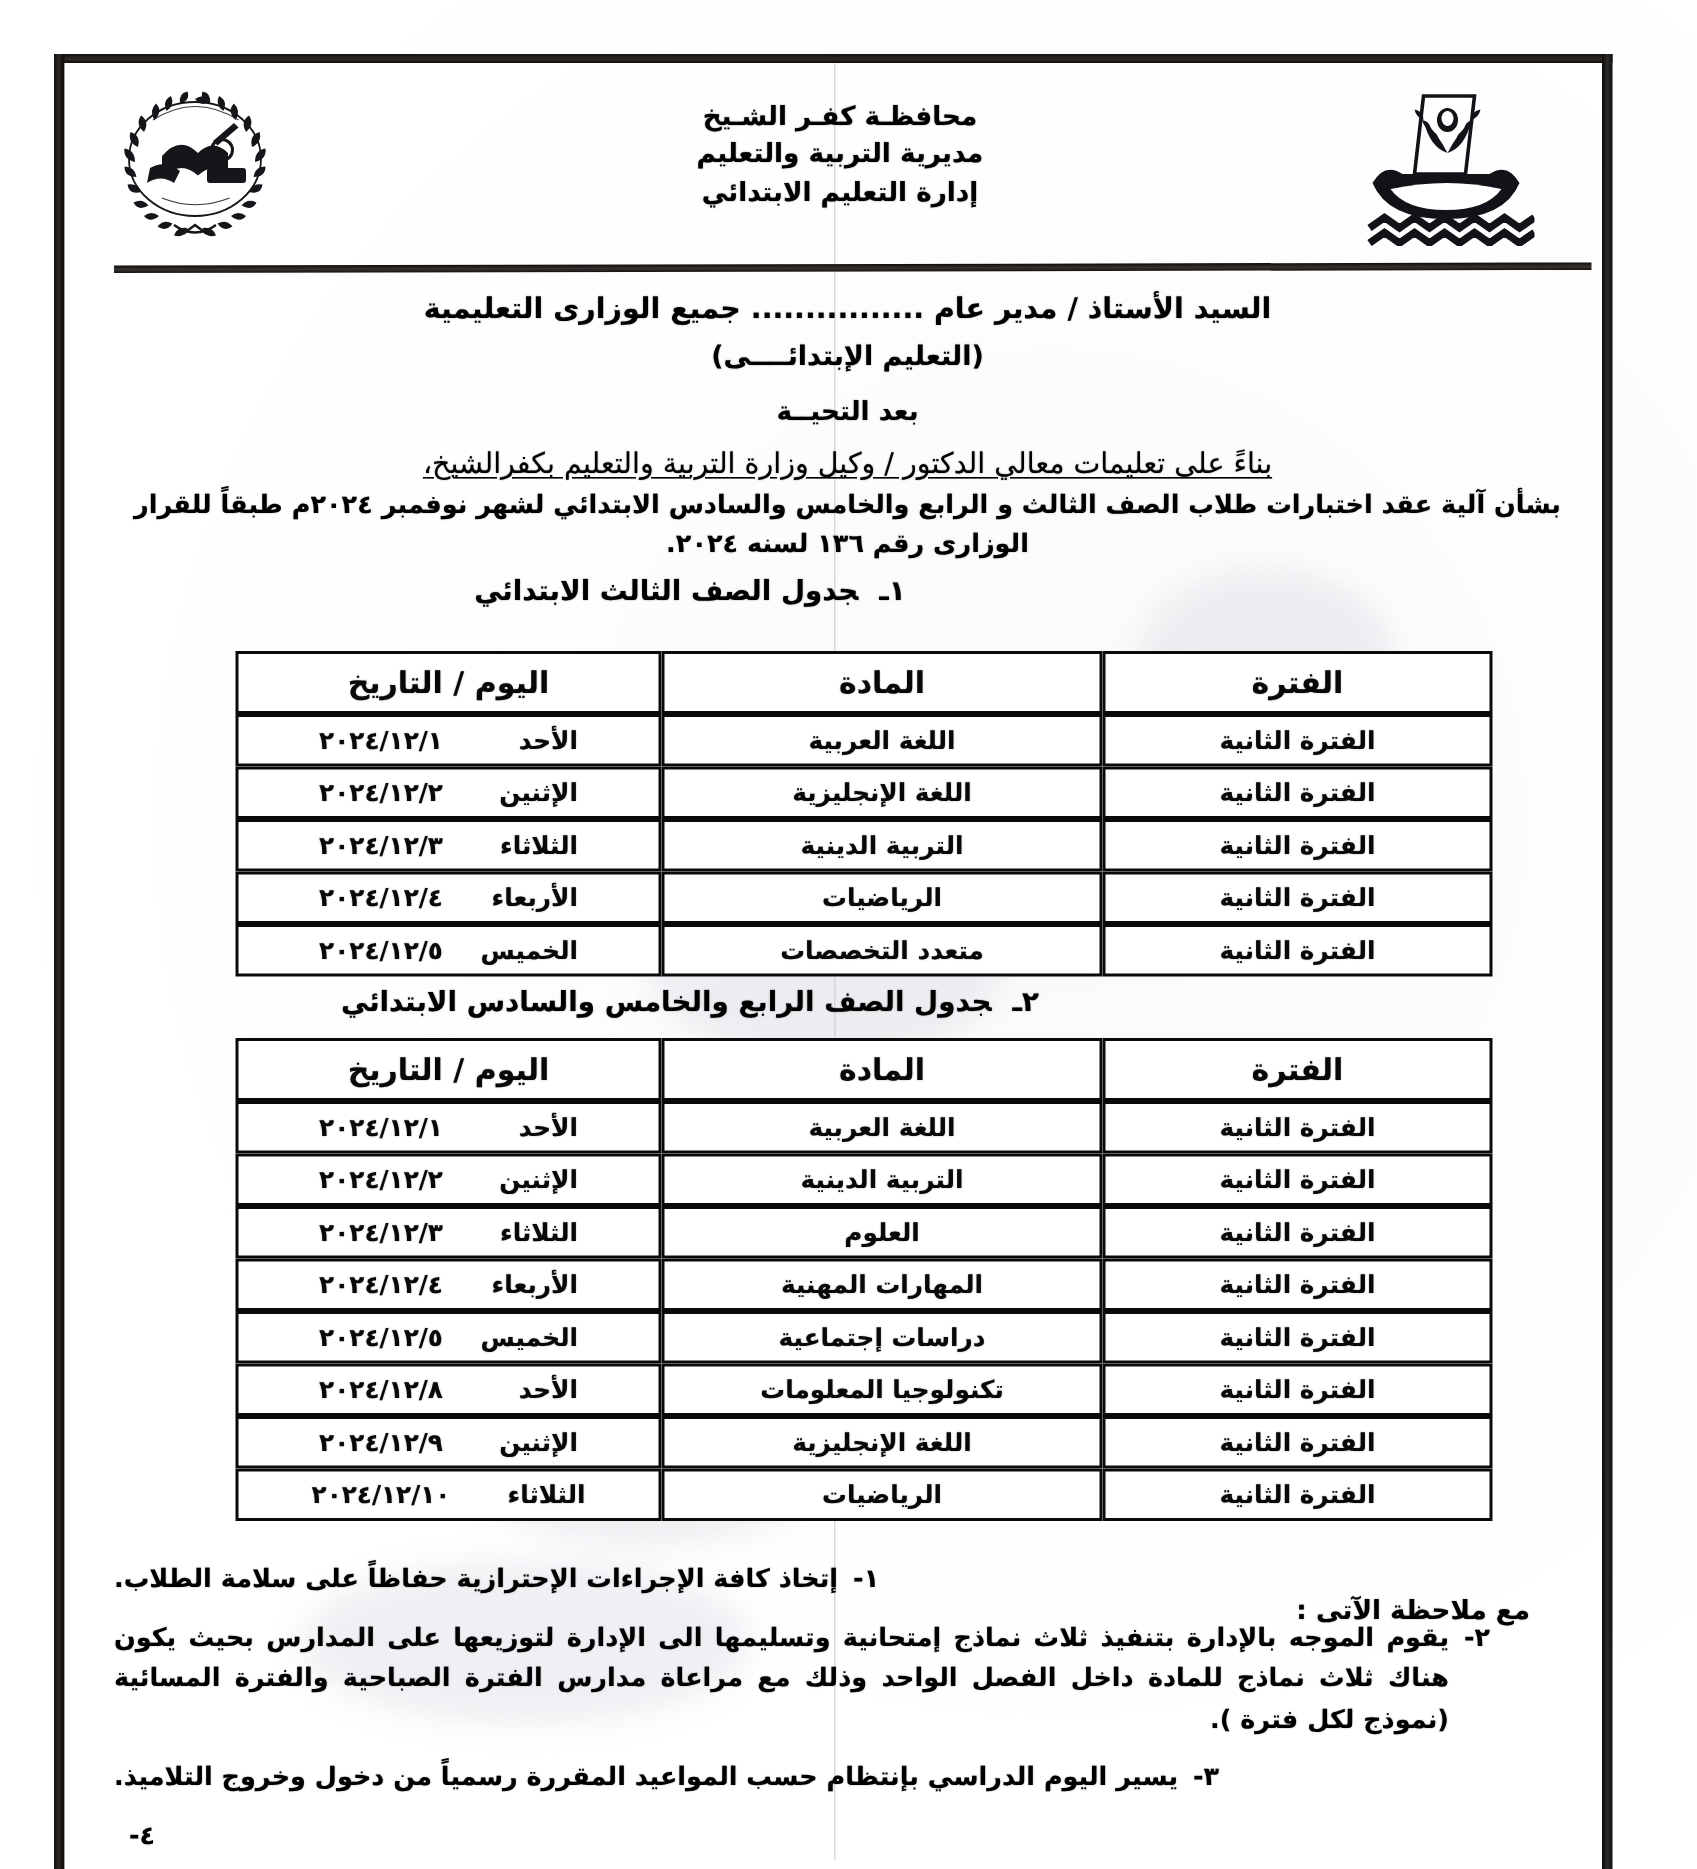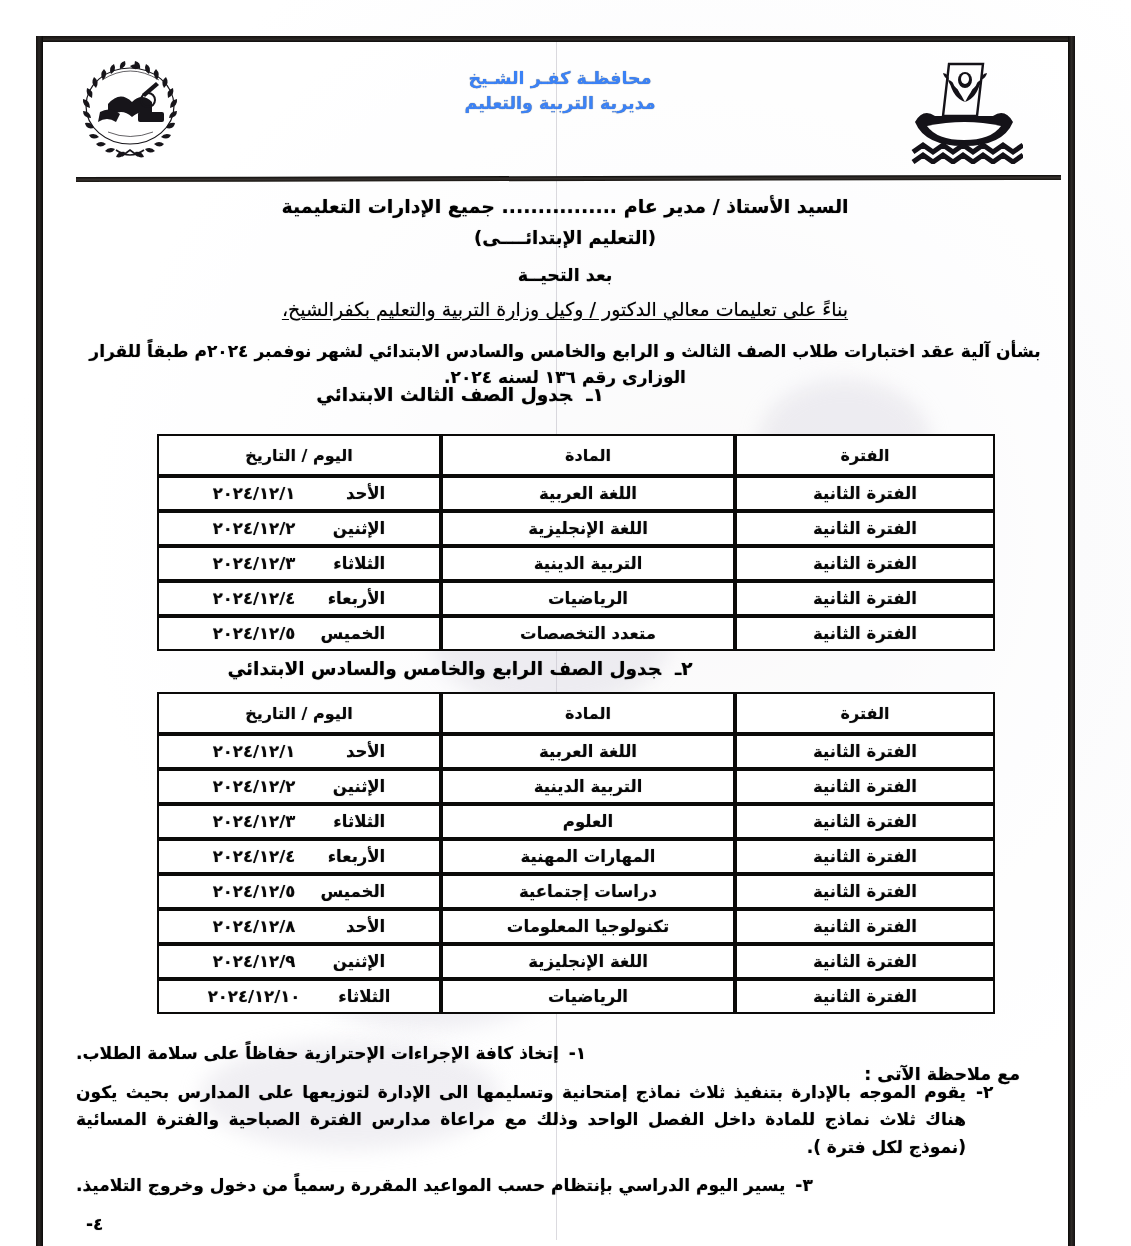--- a/index.html
+++ b/index.html
@@ -82,21 +82,21 @@
     width: 118px; height: 104px;
   }
   .header-titles {
     position: absolute;
     left: 200px; top: 10px;
     width: 600px;
     text-align: center;
   }
   .header-titles .hline {
     font-weight: bold;
-    color: #3b82f6;
+    color: #000000;
     letter-spacing: 1.2px;
     line-height: 1.45;
     font-size: 17.5px;
     text-shadow: 0 0 1px rgba(0,0,0,0.6);
   }
   .header-titles .hline.l1 { letter-spacing: 3px; }
 
   .rule-thick {
     position: absolute;
     left: 76px; top: 176px;
@@ -134,21 +134,21 @@
     font-size: 19px;
     font-weight: normal;
     margin-top: 13px;
     text-decoration: underline;
     text-underline-offset: 3px;
     text-shadow: 0 0 1px rgba(0,0,0,0.5);
   }
   .intro .body-par {
     font-size: 17px;
     font-weight: bold;
-    margin-top: 18px;
+    margin-top: 4px;
     line-height: 1.55;
     text-align: center;
     text-shadow: 0 0 1px rgba(0,0,0,0.45);
   }
 
   
   .section-title {
     position: absolute;
     font-size: 18.5px;
     font-weight: bold;
@@ -170,21 +170,21 @@
     text-align: center;
     vertical-align: middle;
     font-weight: bold;
     color: #080808;
     font-size: 16.5px;
     padding: 0;
     text-shadow: 0 0 1px rgba(0,0,0,0.45);
     background: #ffffff;
   }
   .sched-table th {
-    font-size: 16px;
+    font-size: 20px;
     height: 38px;
   }
   .sched-table td { height: 31px; }
   .col-period { width: 256px; }
   .col-subject { width: 290px; }
   .col-day { width: 280px; }
   .day-cell .d-name { display: inline-block; min-width: 78px; text-align: right; }
   .day-cell .d-date { display: inline-block; margin-right: 12px; }
 
   
@@ -292,20 +292,21 @@
 
         <path d="M38 90 q14 10 28 0" fill="none" stroke="#17151a" stroke-width="1.6"></path>
         <path d="M44 96 l8 -6 l8 6" fill="none" stroke="#17151a" stroke-width="1.6"></path>
       </g>
     </svg>
   </div>
 
   <div class="header-titles">
     <div class="hline l1">محافظـة كفـر الشـيخ</div>
     <div class="hline">مديرية التربية والتعليم</div>
+    <div class="hline">إدارة التعليم الابتدائي</div>
   </div>
 
   <div class="logo-right">
     <svg viewBox="0 0 118 104" width="118" height="104" aria-hidden="true">
       <g fill="#141218">
 
         <path d="M44 4 L78 4 L72 56 L38 56 Z" fill="none" stroke="#141218" stroke-width="2.4"></path>
 
         <path d="M44 20 q10 10 16 22 q-12 -4 -16 -22z"></path>
         <path d="M76 20 q-10 10 -16 22 q12 -4 16 -22z"></path>
@@ -326,21 +327,21 @@
         <path d="M8 92 l10 -7 l10 7 l10 -7 l10 7 l10 -7 l10 7 l10 -7 l10 7 l10 -7 l10 7 l10 -7" fill="none" stroke="#141218" stroke-width="5" stroke-linejoin="miter"></path>
         <path d="M8 102 l10 -7 l10 7 l10 -7 l10 7 l10 -7 l10 7 l10 -7 l10 7 l10 -7 l10 7 l10 -7" fill="none" stroke="#141218" stroke-width="5" stroke-linejoin="miter"></path>
       </g>
     </svg>
   </div>
 </div>
 
 <div class="rule-thick"></div>
 
 <div class="intro">
-  <div class="addressee">السيد الأستاذ / مدير عام ................ جميع الإدارات التعليمية</div>
+  <div class="addressee">السيد الأستاذ / مدير عام ................ جميع الوزارى التعليمية</div>
   <div class="sub-addressee">(التعليم الإبتدائــــى)</div>
   <div class="greeting">بعد التحيــة</div>
   <div class="basis">بناءً على تعليمات معالي الدكتور / وكيل وزارة التربية والتعليم بكفرالشيخ،</div>
   <div class="body-par">بشأن آلية عقد اختبارات طلاب الصف الثالث و الرابع والخامس والسادس الابتدائي لشهر نوفمبر ٢٠٢٤م طبقاً للقرار الوزارى رقم ١٣٦ لسنه ٢٠٢٤.</div>
 </div>
 
 <div class="section-title" style="left:0; top:384px; width:920px; text-align:center;">
   <span class="num">١ـ</span><span>جدول الصف الثالث الابتدائي</span>
 </div>
 

